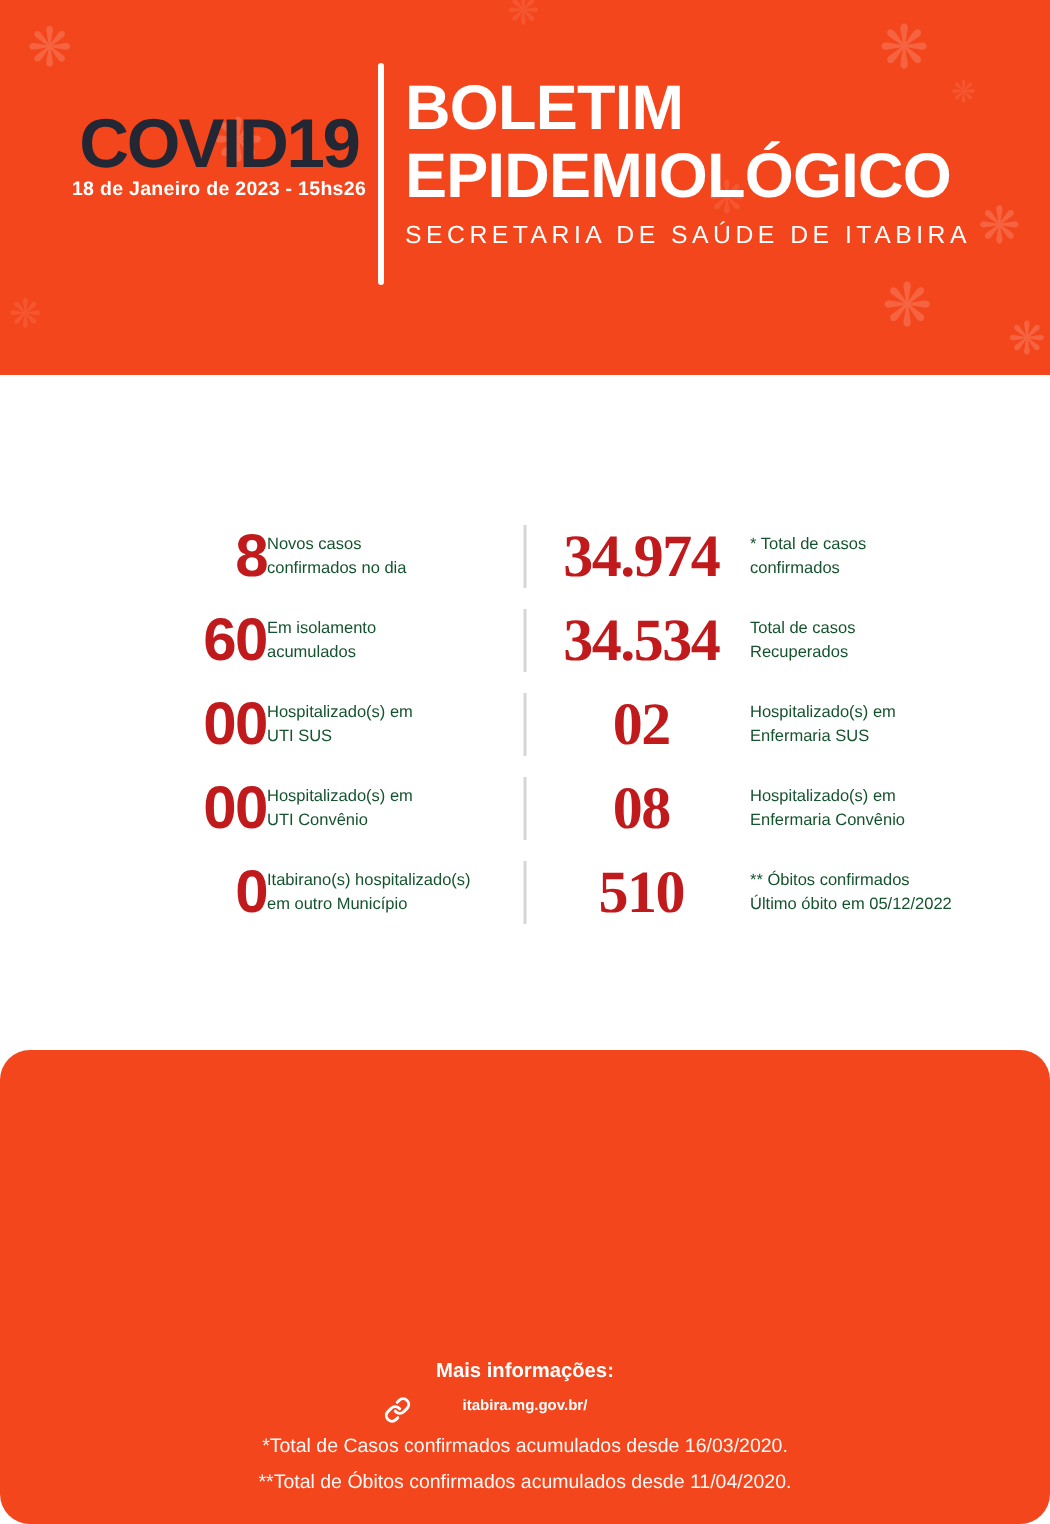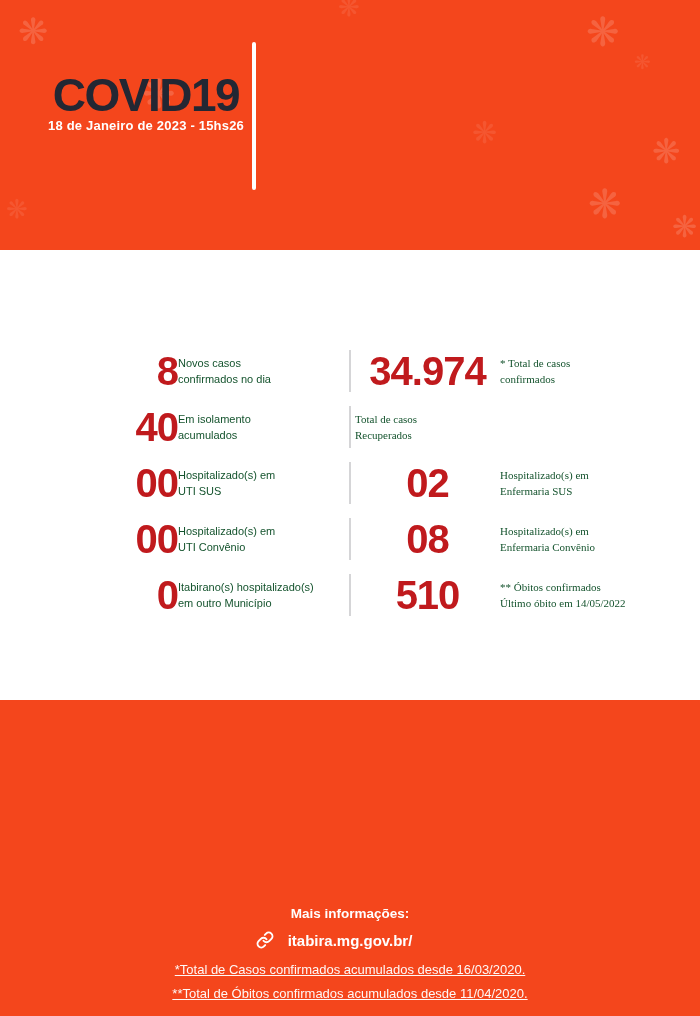--- a/index.html
+++ b/index.html
@@ -40,40 +40,41 @@
   .stat-row {
     display:grid;
     grid-template-columns:178px 167px 10px 145px 200px;
     align-items:center; height:56px;
   }
   .stat-value {
     font-size:40px; font-weight:700; color:#c01a1d;
     letter-spacing:-1px; line-height:1;
   }
   .stat-value.left { text-align:right; }
-  .stat-value.right { text-align:center; }
+  .stat-value.right { text-align:center;font-family:Liberation Serif, serif; }
   .stat-label {
     display:flex; flex-direction:column; align-items:flex-start; justify-content:center;
     font-size:11px; font-weight:500; color:#14532d; line-height:1.5; text-align:center;
   }
   .stat-label span { white-space:nowrap; }
-  .stat-label.right { padding-right:44px;font-family:Liberation Serif, serif; }
+  .stat-label.right { padding-right:44px; }
   .row-divider { width:1.5px; height:42px; background:#d5d5d7; margin:0 auto; }
 
   
   .footer {
     position:absolute; top:700px; left:0; width:700px; height:316px;
     background:#f4461c;
+    border-radius:20px;
   }
   .footer-content { position:absolute; top:206px; left:0; width:700px; text-align:center; color:#ffffff; }
   .more-info { font-size:13.5px; font-weight:700; }
-  .url-line { position:relative; margin-top:11px; font-size:15px; font-weight:700; }
+  .url-line { position:relative; margin-top:11px; font-size:10px; font-weight:700; }
   .url-link { color:#ffffff; text-decoration:none; cursor:pointer; }
   .link-icon { position:absolute; left:256px; top:-1px; width:18px; height:18px; }
-  .note { margin-top:9px; font-size:13px; font-weight:500; color:rgba(255,255,255,0.96);text-decoration:underline; }
+  .note { margin-top:9px; font-size:13px; font-weight:500; color:rgba(255,255,255,0.96); }
   .note.first { margin-top:13px; }
 </style>
 </head>
 <body>
 
 <div class="page">
 
   <div class="header">
     <span class="flake" style="left:18px;  top:14px;  font-size:36px;">❋</span>
     <span class="flake" style="left:142px; top:74px;  font-size:40px;">❋</span>
@@ -86,46 +87,52 @@
     <span class="flake" style="left:672px; top:212px; font-size:30px;">❋</span>
     <span class="flake dim" style="left:6px; top:196px; font-size:26px;">❋</span>
 
     <div class="brand">
       <div class="brand-title">COVID19</div>
       <div class="brand-date">18 de Janeiro de 2023 - 15hs26</div>
     </div>
 
     <div class="vert-bar"></div>
 
+    <div class="bulletin">
+      <div class="bulletin-line">BOLETIM</div>
+      <div class="bulletin-line">EPIDEMIOLÓGICO</div>
+      <div class="department">SECRETARIA DE SAÚDE DE ITABIRA</div>
+    </div>
   </div>
 
   <div class="stats">
     <div class="stats-table">
 
       <div class="stat-row">
         <div class="stat-value left">8</div>
         <div class="stat-label">
           <span>Novos casos</span>
           <span>confirmados no dia</span>
         </div>
         <div class="row-divider"></div>
         <div class="stat-value right">34.974</div>
         <div class="stat-label right">
           <span>* Total de casos</span>
           <span>confirmados</span>
         </div>
       </div>
 
       <div class="stat-row">
-        <div class="stat-value left">40</div>
+        <div class="stat-value left">60</div>
         <div class="stat-label">
           <span>Em isolamento</span>
           <span>acumulados</span>
         </div>
         <div class="row-divider"></div>
+        <div class="stat-value right">34.534</div>
         <div class="stat-label right">
           <span>Total de casos</span>
           <span>Recuperados</span>
         </div>
       </div>
 
       <div class="stat-row">
         <div class="stat-value left">00</div>
         <div class="stat-label">
           <span>Hospitalizado(s) em</span>
@@ -156,21 +163,21 @@
       <div class="stat-row">
         <div class="stat-value left">0</div>
         <div class="stat-label">
           <span>Itabirano(s) hospitalizado(s)</span>
           <span>em outro Município</span>
         </div>
         <div class="row-divider"></div>
         <div class="stat-value right">510</div>
         <div class="stat-label right">
           <span>** Óbitos confirmados</span>
-          <span>Último óbito em 14/05/2022</span>
+          <span>Último óbito em 05/12/2022</span>
         </div>
       </div>
 
     </div>
   </div>
 
   <div class="footer">
     <div class="footer-content">
       <div class="more-info">Mais informações:</div>
       <div class="url-line">

